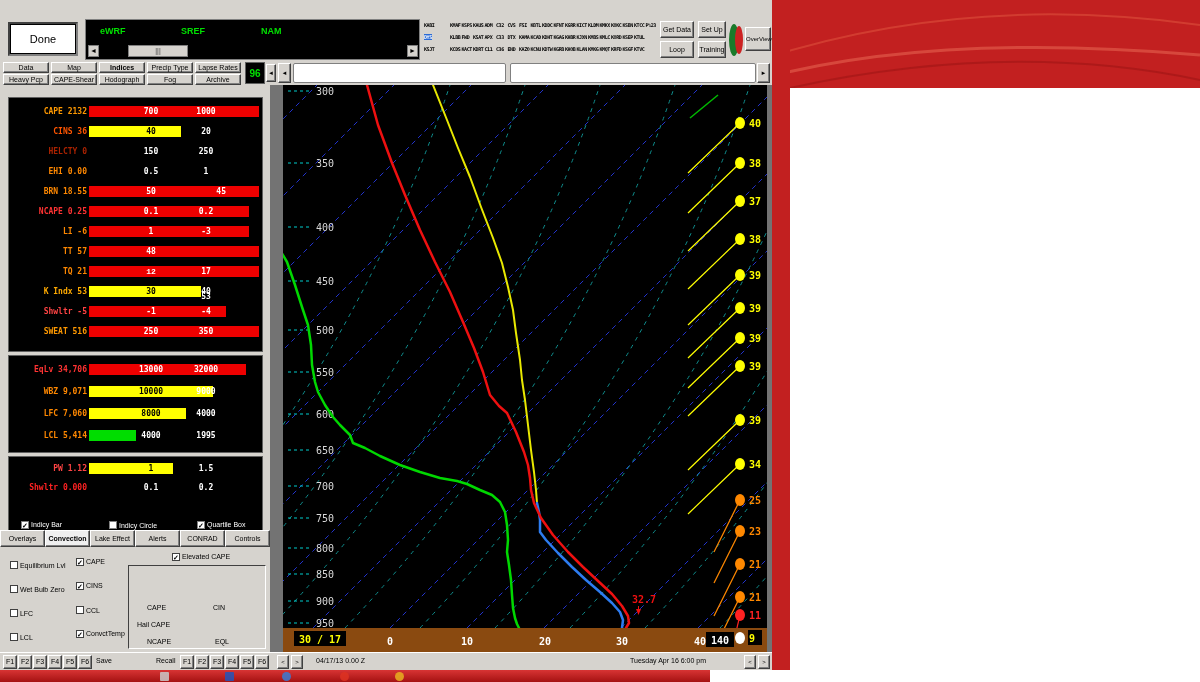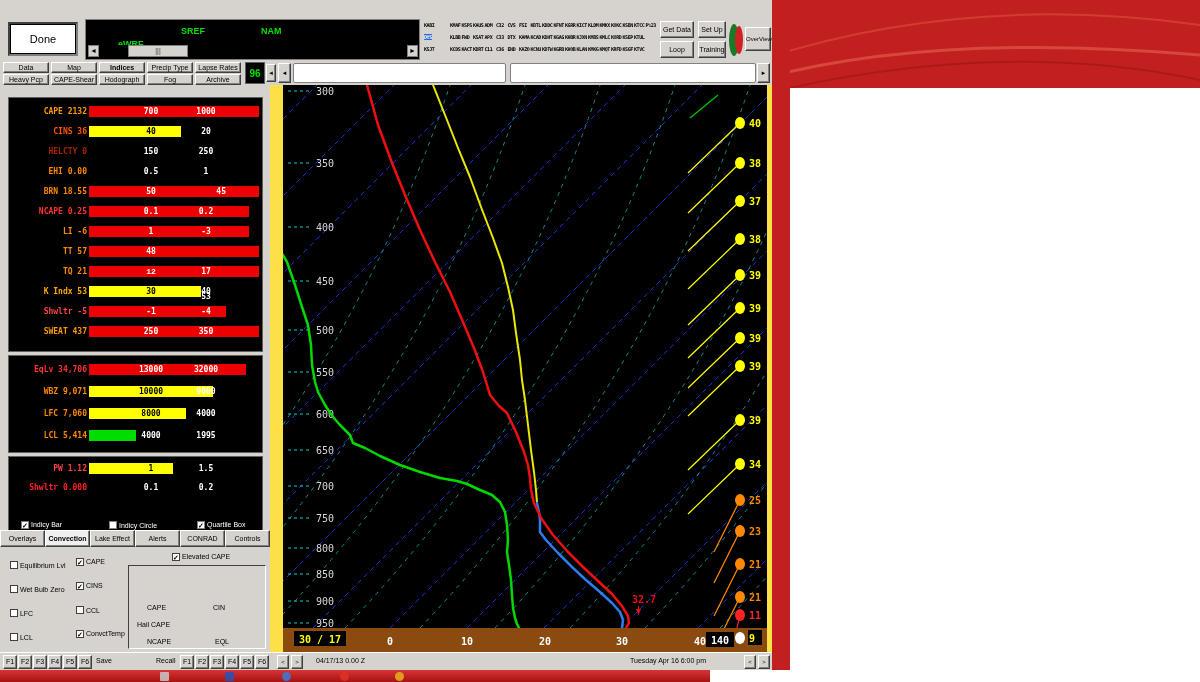--- a/index.html
+++ b/index.html
@@ -82,21 +82,21 @@
   .conv-ro { position:absolute; font-size:7px; color:#000; }
 
   
   #fkey-bar { left:0; top:652px; width:772px; height:18px; background:#d6d3ce; border-top:1px solid #fff; }
   .fk { position:absolute; top:2px; width:14px; height:14px; font-size:7px; line-height:12px; }
   .fk-lab { position:absolute; top:4px; font-size:7px; color:#000; }
   .nav-btn { position:absolute; top:2px; width:12px; height:14px; font-size:6px; line-height:12px; }
   .status-lab { position:absolute; top:4px; font-size:7px; color:#000; white-space:nowrap; }
 
   
-  #chart-wrap { left:270px; top:85px; width:502px; height:567px; background:#fde047; }
+  #chart-wrap { left:270px; top:85px; width:502px; height:567px; background:#737373; }
   #chart-svg { position:absolute; left:0; top:0; }
   text { font-family:"DejaVu Sans Mono", monospace; }
 </style>
 </head>
 <body>
 <div id="stage">
 
 <div class="abs" id="wallpaper-top">
   <svg width="450" height="88">
     <path d="M -20 88 Q 160 30 450 55" stroke="#e05848" stroke-width="3" fill="none" opacity="0.7"></path>
@@ -113,21 +113,21 @@
   <span class="task-ico" style="left:340px;background:#dd3322;"></span>
   <span class="task-ico" style="left:395px;background:#e8b020;"></span>
 </div>
 
 <div class="abs" id="app">
 
 
   <div class="abs btn3d" id="done-btn">Done</div>
 
   <div class="abs" id="model-panel">
-    <span class="model-lab" style="left:32px;margin-top:13px;">eWRF</span>
+    <span class="model-lab" style="left:14px;">eWRF</span>
     <span class="model-lab" style="left:95px;">SREF</span>
     <span class="model-lab" style="left:175px;">NAM</span>
     <div id="model-scroll">
       <span class="mscroll-arrow" style="left:0;">◄</span>
       <span id="mscroll-thumb">|||</span>
       <span class="mscroll-arrow" style="right:0;">►</span>
     </div>
   </div>
 
   <div class="abs" id="station-area">
@@ -257,21 +257,21 @@
           <div class="idx-t" style="left: 122px; top: 169px; font-family: Liberation Mono, monospace;">12</div>
           <div class="idx-t" style="left: 177px; top: 169px;">17</div>
           <div class="idx-label" style="left: 2px; top: 189px; color: rgb(255, 170, 0);">K Indx 53</div>
           <div class="idx-bar" style="left: 80px; top: 188px; width: 112px; background: rgb(255, 255, 0);"></div>
           <div class="idx-t" style="left: 122px; top: 189px; color: rgb(0, 0, 0);">30</div>
           <div class="idx-t" style="left: 177px; top: 189px;">40</div>
           <div class="idx-label" style="left: 2px; top: 209px; color: rgb(255, 68, 68);">Shwltr -5</div>
           <div class="idx-bar" style="left: 80px; top: 208px; width: 137px; background: rgb(238, 0, 0);"></div>
           <div class="idx-t" style="left: 122px; top: 209px;">-1</div>
           <div class="idx-t" style="left: 177px; top: 209px;">-4</div>
-          <div class="idx-label" style="left: 2px; top: 229px; color: rgb(255, 153, 0);">SWEAT 437</div>
+          <div class="idx-label" style="left: 2px; top: 229px; color: rgb(255, 153, 0);">SWEAT 516</div>
           <div class="idx-bar" style="left: 80px; top: 228px; width: 170px; background: rgb(238, 0, 0);"></div>
           <div class="idx-t" style="left: 122px; top: 229px;">250</div>
           <div class="idx-t" style="left: 177px; top: 229px;">350</div>
         </div>
     <div class="black-box" id="ibox2" style="top:270px;height:98px;">
           <div class="idx-label" style="left: 2px; top: 9px; color: rgb(255, 51, 51);">EqLv 34,706</div>
           <div class="idx-bar" style="left: 80px; top: 8px; width: 157px; background: rgb(238, 0, 0);"></div>
           <div class="idx-t" style="left: 122px; top: 9px;">13000</div>
           <div class="idx-t" style="left: 177px; top: 9px;">32000</div>
           <div class="idx-label" style="left: 2px; top: 31px; color: rgb(255, 136, 0);">WBZ 9,071</div>

